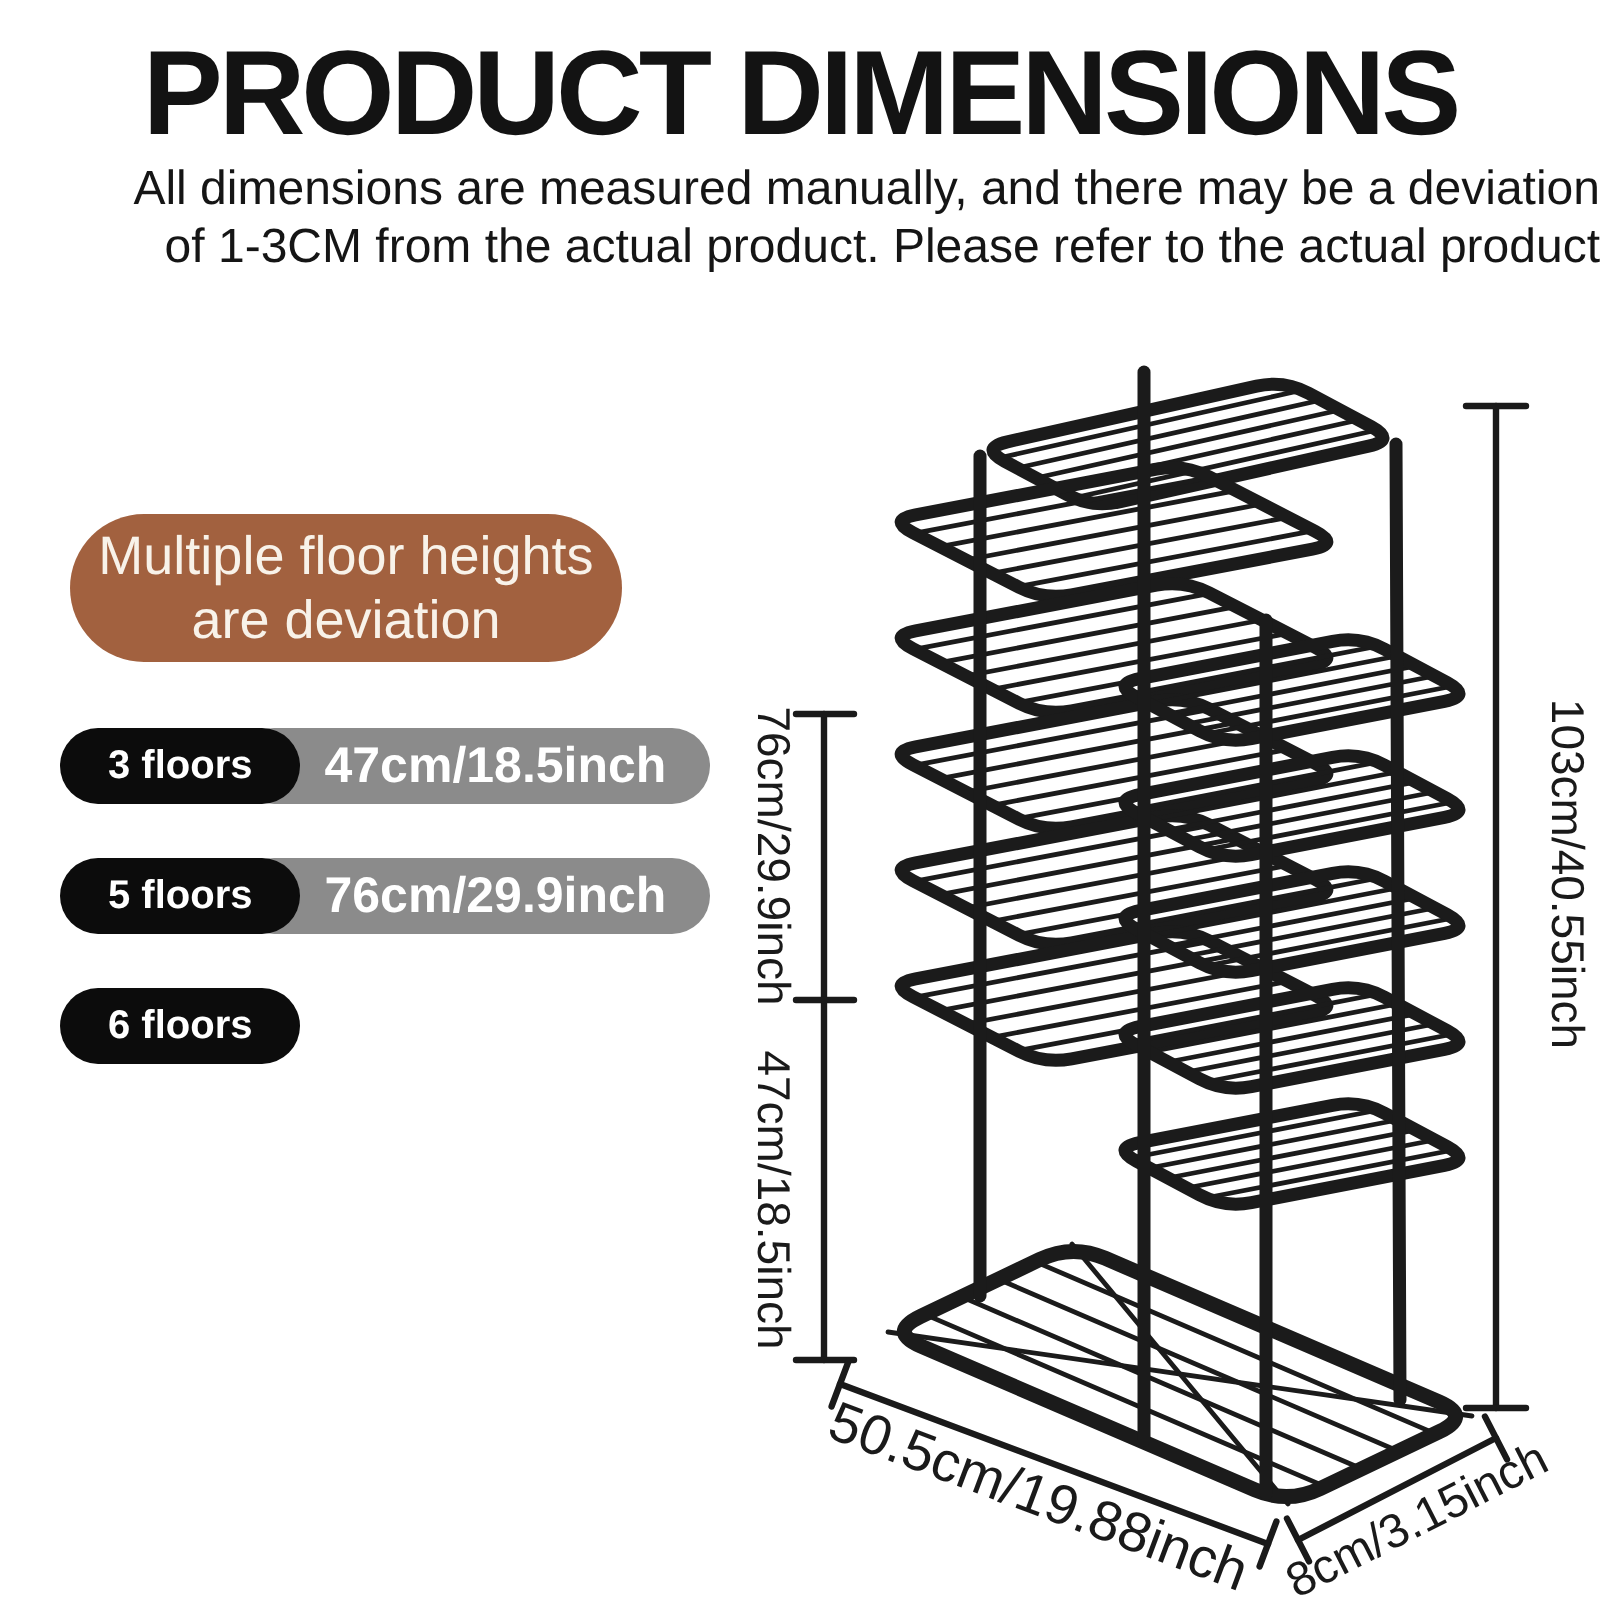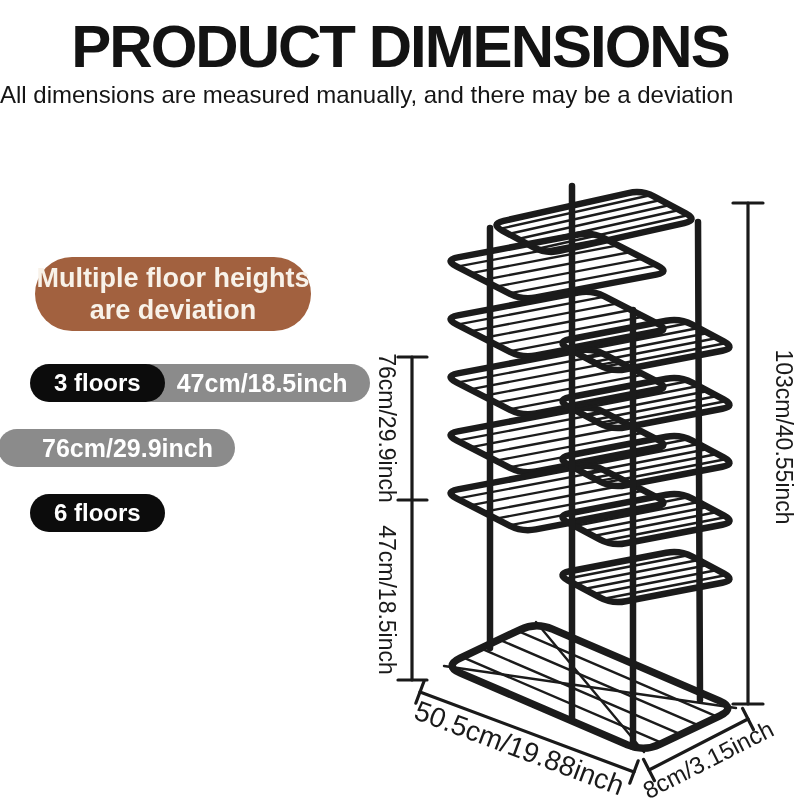--- a/index.html
+++ b/index.html
@@ -1,56 +1,58 @@
 <!DOCTYPE html>
 <html><head>
 <meta charset="utf-8">
 <style>
   html,body{margin:0;padding:0;background:#fff;}
   .page{position:relative;width:800px;height:800px;background:#ffffff;overflow:hidden;
         font-family:"Liberation Sans",sans-serif;color:#131313;}
   .title{position:absolute;top:12px;left:0;width:800px;text-align:center;
          font-size:60px;font-weight:bold;letter-spacing:-2px;color:#131313;white-space:nowrap;}
-  .subtitle{position:absolute;top:80px;left:0;width:800px;text-align:left;
+  .subtitle{position:absolute;top:80px;left:0;width:800px;text-align:right;
             font-size:24px;line-height:29px;color:#151515;font-weight:normal;}
   .badge{position:absolute;left:35px;top:257px;width:276px;height:74px;border-radius:38px;
          background:#a2613f;color:#f8f2e9;display:flex;flex-direction:column;
-         align-items:center;justify-content:center;font-size:27px;font-weight:bold;line-height:32px;}
+         align-items:center;justify-content:center;font-size:27px;font-weight:normal;line-height:32px;}
   .row{position:absolute;left:30px;height:38px;display:flex;align-items:stretch;}
   .row .floors{position:relative;z-index:2;background:#0c0c0c;color:#ffffff;border-radius:19px;
          display:flex;align-items:center;justify-content:center;padding:16px 24px;
-         font-size:24px;font-weight:bold;white-space:nowrap;}
+         font-size:20px;font-weight:bold;white-space:nowrap;}
   .row .size{position:relative;z-index:1;background:#8b8b8b;color:#ffffff;border-radius:19px;
          display:flex;align-items:center;margin-left:-32px;padding:0 22px 0 44px;
          font-size:25px;font-weight:bold;white-space:nowrap;}
   .row1{top:364px;} .row2{top:429px;} .row3{top:494px;}
   svg.diagram{position:absolute;left:0;top:0;width:800px;height:800px;}
   svg text{font-family:"Liberation Sans",sans-serif;fill:#1a1a1a;}
 </style>
 </head>
 <body>
 
 <div class="page">
 
   <div class="title">PRODUCT DIMENSIONS</div>
 
   <div class="subtitle">
     <div>All dimensions are measured manually, and there may be a deviation</div>
+    <div>of 1-3CM from the actual product. Please refer to the actual product</div>
   </div>
 
   <div class="badge">
     <div>Multiple floor heights</div>
     <div>are deviation</div>
   </div>
 
   <div class="row row1">
     <div class="floors">3 floors</div>
     <div class="size">47cm/18.5inch</div>
   </div>
   <div class="row row2">
+    <div class="floors">5 floors</div>
     <div class="size">76cm/29.9inch</div>
   </div>
   <div class="row row3">
     <div class="floors">6 floors</div>
   </div>
 
   <svg class="diagram" viewBox="0 0 800 800">
     <g id="rack" fill="none" stroke="#1b1b1b" stroke-linecap="round" stroke-linejoin="round">
         <line x1="499.3333333333333" y1="229" x2="651.3333333333334" y2="195" stroke-width="2.4"></line>
         <line x1="508.6666666666667" y1="234" x2="660.6666666666666" y2="200" stroke-width="2.4"></line>

